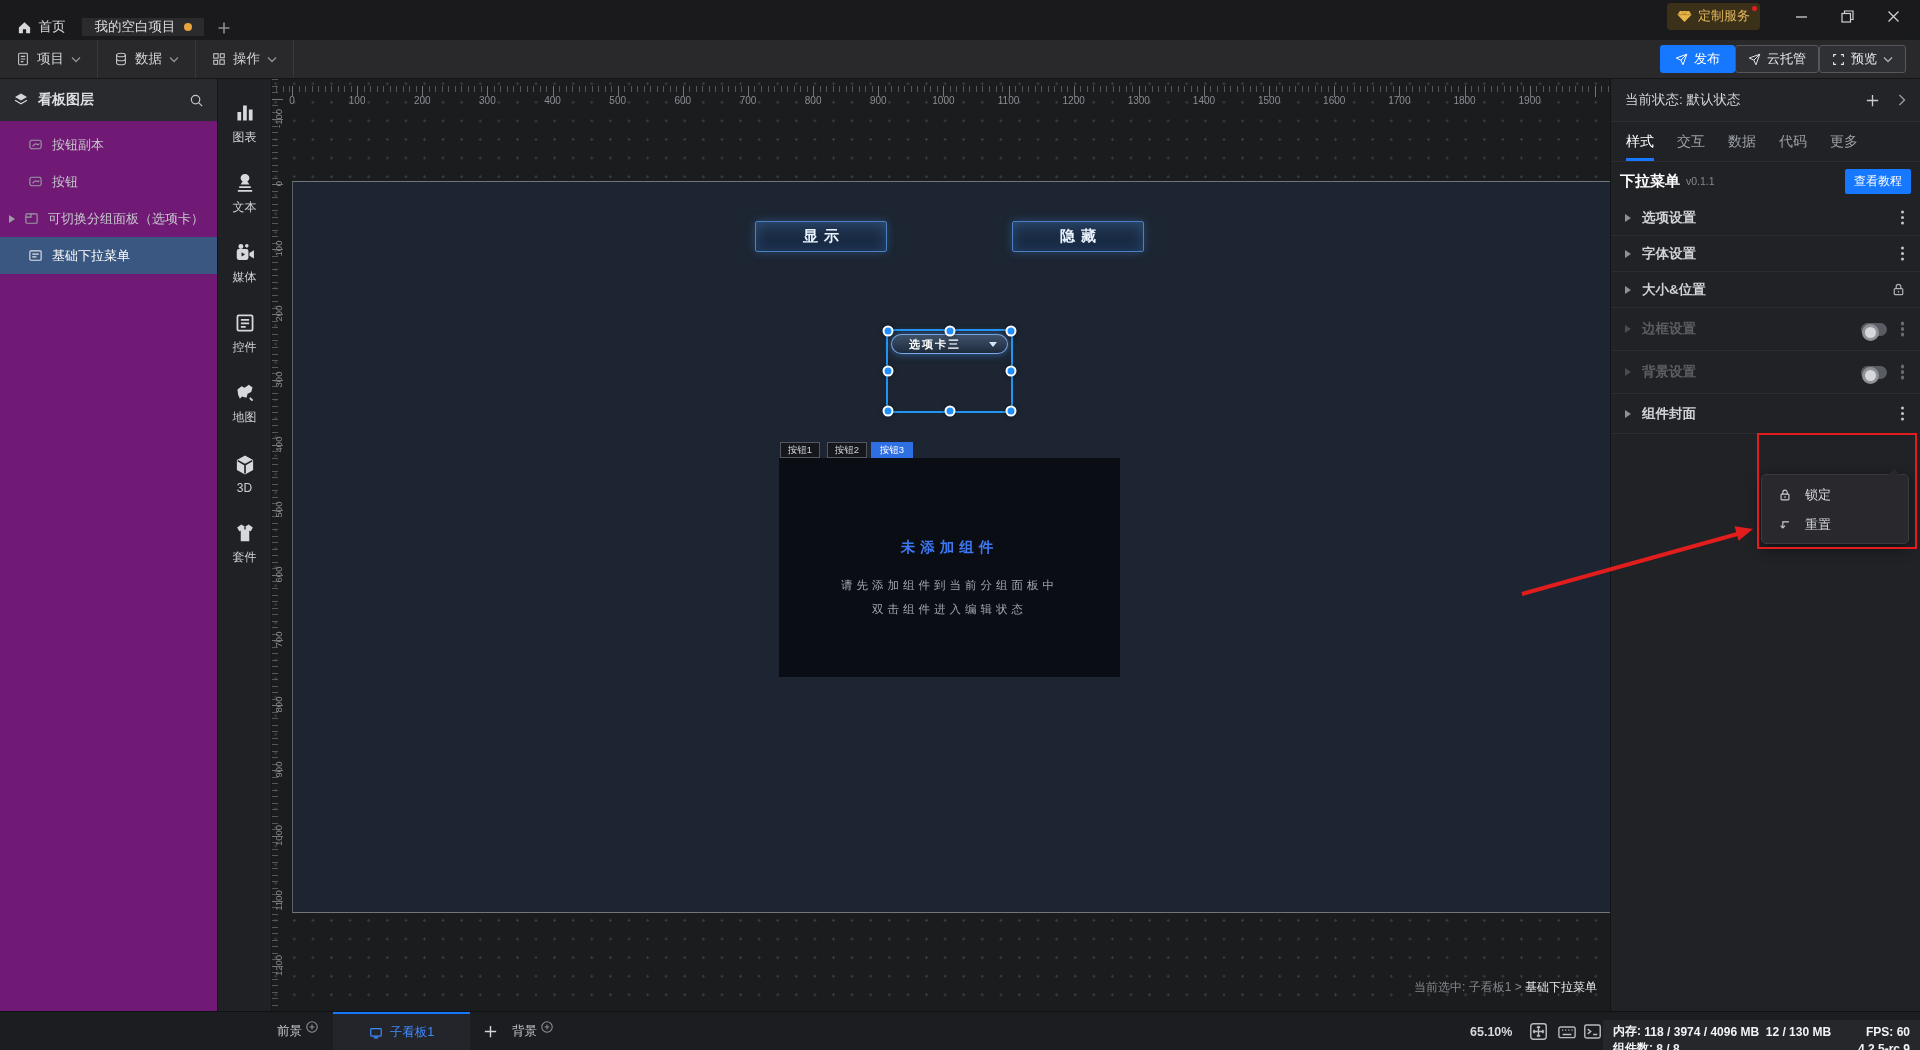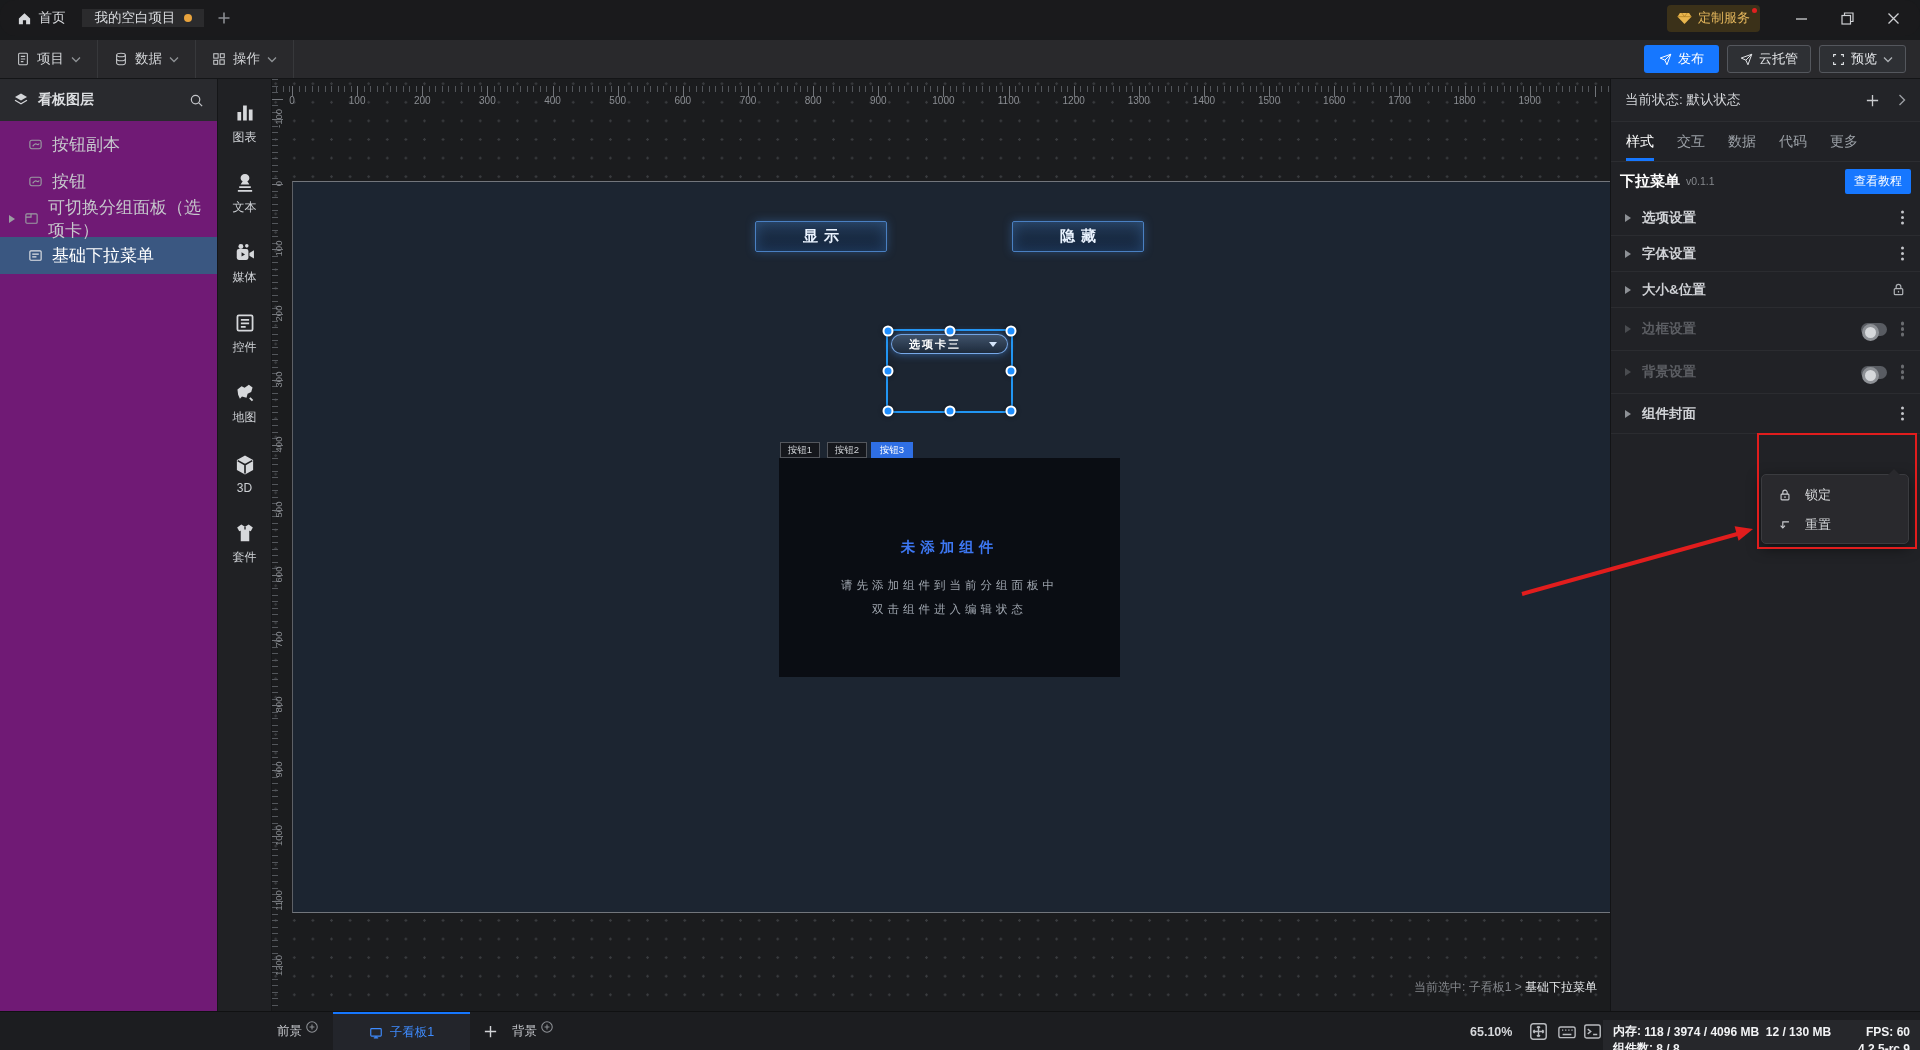--- a/index.html
+++ b/index.html
@@ -1,43 +1,43 @@
 <!DOCTYPE html>
 <html><head>
 <meta charset="utf-8">
 <style>
   *{margin:0;padding:0;box-sizing:border-box;font-family:"Liberation Sans","DejaVu Sans",sans-serif;}
   html,body{background:#000;width:1920px;height:1050px;overflow:hidden;}
   .app{position:relative;width:1920px;height:1050px;background:#191a1c;color:#cfd1d4;font-size:13px;user-select:none;}
   svg{display:block;}
 
   
-  .titlebar{position:absolute;left:0;top:0;width:1920px;height:36px;background:#1a1a1c;display:flex;align-items:center;border-radius:15px;}
+  .titlebar{position:absolute;left:0;top:0;width:1920px;height:36px;background:#1a1a1c;display:flex;align-items:flex-end;border-radius:15px;}
   .tb-home{width:82px;display:flex;align-items:center;justify-content:center;gap:7px;color:#d6d8db;font-size:13.5px;}
   .tb-tab{width:122px;background:#2b2b2d;display:flex;align-items:center;justify-content:center;gap:8px;color:#d9dbde;font-size:13.5px;}
   .tb-dot{width:8px;height:8px;border-radius:50%;background:#e8a33d;}
   .tb-new{width:40px;display:flex;align-items:center;justify-content:center;color:#8a8d92;}
   .tb-right{margin-left:auto;display:flex;align-items:center;padding-right:4px;}
   .vip{position:relative;height:27px;background:#3b3119;border-radius:4px;display:flex;align-items:center;gap:6px;padding:0 10px;color:#e3b65c;font-size:13px;margin-right:18px;}
   .vip .rdot{position:absolute;right:3px;top:3px;width:5px;height:5px;border-radius:50%;background:#e02020;}
   .winbtn{width:46px;height:40px;display:flex;align-items:center;justify-content:center;color:#cfd1d4;}
 
   
   .menubar{position:absolute;left:0;top:40px;width:1920px;height:39px;background:#29292c;display:flex;align-items:stretch;border-bottom:1px solid #141517;}
   .mb-item{display:flex;align-items:center;gap:7px;padding:9px 16px;border-right:1px solid #37383b;color:#d2d4d7;font-size:13.5px;}
-  .mb-right{margin-left:auto;display:flex;align-items:center;gap:8px;padding-right:14px;}
+  .mb-right{margin-left:auto;display:flex;align-items:center;gap:0;padding-right:14px;}
   .btn-publish{height:28px;background:#1677ff;border-radius:3px;display:flex;align-items:center;gap:6px;padding:0 15px;color:#fff;font-size:13px;}
   .btn-ghost{height:28px;background:#2e3034;border:1px solid #54575d;border-radius:3px;display:flex;align-items:center;gap:6px;padding:0 12px;color:#e4e6e9;font-size:13px;}
 
   
   .sidebar{position:absolute;left:0;top:79px;width:218px;height:932px;background:#701a75;border-right:1px solid #151618;}
   .sb-head{height:42px;background:#292a2e;display:flex;align-items:center;gap:9px;padding:0 13px;}
   .sb-title{font-size:14px;font-weight:bold;color:#dcdee1;flex:1;}
   .sb-list{padding-top:5px;}
-  .sb-item{height:37px;display:flex;align-items:center;gap:9px;padding-left:28px;color:#c6c8cc;font-size:17px;}
+  .sb-item{height:37px;display:flex;align-items:center;gap:9px;padding-left:28px;color:#c6c8cc;font-size:13px;}
   .sb-item.caretrow{padding-left:9px;}
   .sb-item.selected{background:#3a5781;color:#fff;}
   .tri-r{width:0;height:0;border-left:6px solid #9a9da2;border-top:4.5px solid transparent;border-bottom:4.5px solid transparent;}
 
   
   .rail{position:absolute;left:218px;top:79px;width:54px;height:932px;background:#202124;border-right:1px solid #151618;display:flex;flex-direction:column;align-items:center;padding-top:10px;}
   .rail-item{width:54px;height:70px;display:flex;flex-direction:column;align-items:center;justify-content:center;gap:5px;color:#cdd0d4;font-size:12px;}
   .rail-item svg{flex:none;}
 
   

